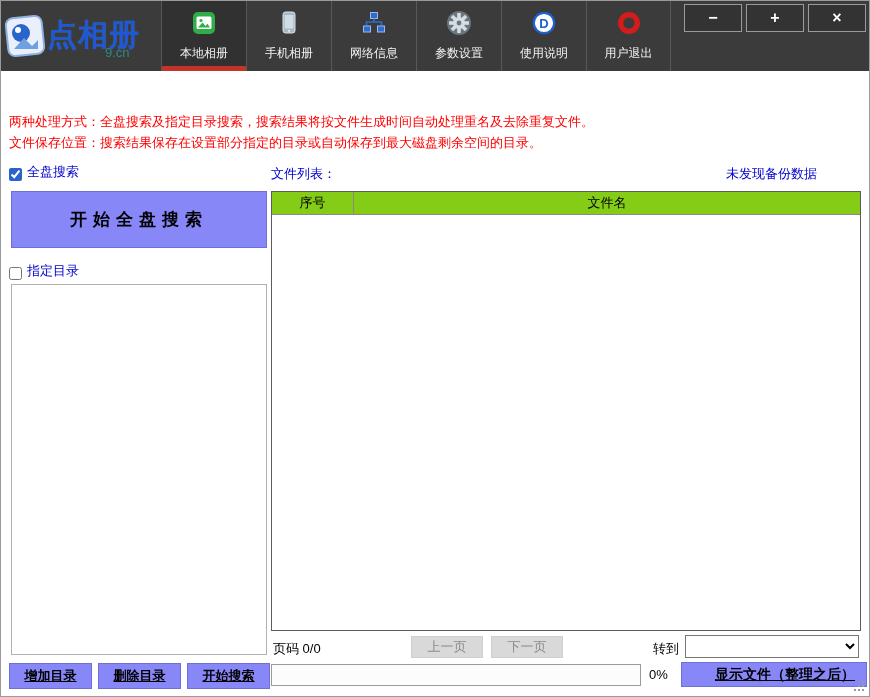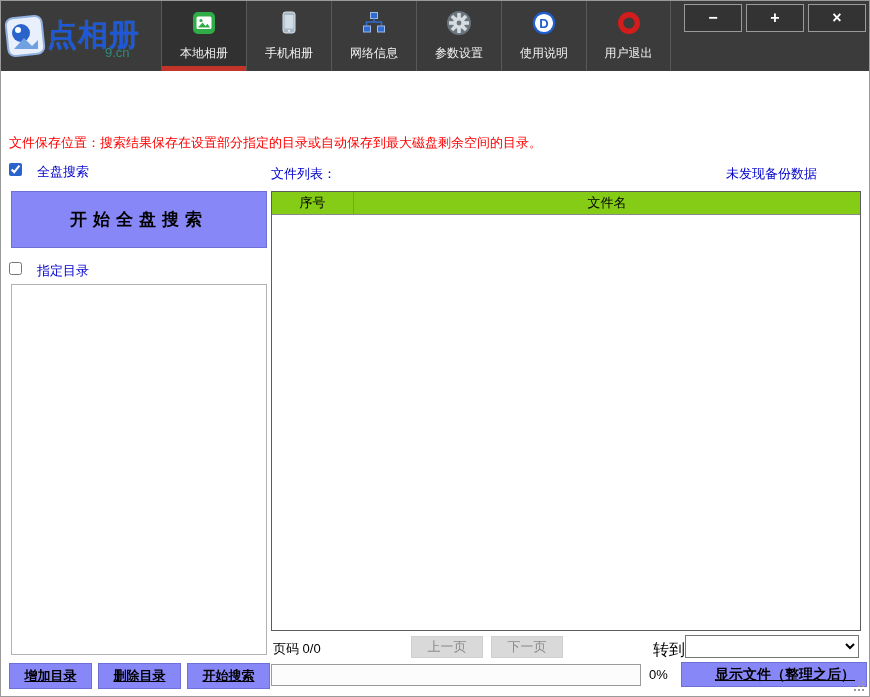--- a/index.html
+++ b/index.html
@@ -35,21 +35,21 @@
   .win-btn {
     width:58px; height:28px; background:#333333; border:1px solid #9a9a9a; color:#ffffff;
     font-size:16px; font-weight:bold; display:flex; align-items:center; justify-content:center;
     cursor:pointer; line-height:1;
   }
   
   .notice { position:absolute; left:8px; color:#ff0000; font-size:13px; white-space:nowrap; }
   .notice1 { top:112px; }
   .notice2 { top:133px; }
   
-  .chk-row { position:absolute; display:flex; align-items:flex-start; gap:15px; font-size:13px; color:#0000cc; }
+  .chk-row { position:absolute; display:flex; align-items:flex-end; gap:5px; font-size:13px; color:#0000cc; }
   .chk-full { left:8px; top:162px; }
   .chk-dir  { left:8px; top:261px; }
   .chk-row input { width:13px; height:13px; margin:0; accent-color:#2b63cc; }
   .file-list-label { position:absolute; left:270px; top:164px; font-size:13px; color:#0000cc; }
   .backup-status  { position:absolute; right:52px; top:164px; font-size:13px; color:#0000cc; }
   
   .btn-purple {
     background:#8887f8; border:1px solid #6f6fd8; color:#000000; cursor:pointer;
     display:flex; align-items:center; justify-content:center;
   }
@@ -82,21 +82,21 @@
   .table-body { position:absolute; left:0; right:0; top:23px; bottom:0; background:#fff; }
   
   .page-label { position:absolute; left:272px; top:639px; font-size:13px; color:#000000; }
   .btn-gray {
     position:absolute; top:635px; width:72px; height:22px; background:#d9d9d9;
     border:1px solid #cfcfcf; color:#8c8c8c; font-size:13px; cursor:default;
     display:flex; align-items:center; justify-content:center;
   }
   .btn-prev { left:410px; }
   .btn-next { left:490px; }
-  .goto-label { position:absolute; left:652px; top:639px; font-size:16px; color:#000; }
+  .goto-label { position:absolute; left:652px; top:639px; font-size:13px; color:#000; }
   .goto-select {
     position:absolute; left:684px; top:634px; width:174px; height:23px;
     font-size:13px; border:1px solid #767676; background:#ffffff;
   }
   
   .progress-bar {
     position:absolute; left:270px; top:663px; width:370px; height:22px;
     border:1px solid #9a9a9a; background:#fcfcfc;
   }
   .progress-fill { height:100%; width:0%; background:#6fc06f; }
@@ -205,20 +205,21 @@
       </div>
     </div>
 
     <div class="win-controls">
       <div class="win-btn">−</div>
       <div class="win-btn">+</div>
       <div class="win-btn">×</div>
     </div>
   </div>
 
+  <div class="notice notice1">两种处理方式：全盘搜索及指定目录搜索，搜索结果将按文件生成时间自动处理重名及去除重复文件。</div>
   <div class="notice notice2">文件保存位置：搜索结果保存在设置部分指定的目录或自动保存到最大磁盘剩余空间的目录。</div>
 
   <label class="chk-row chk-full">
     <input type="checkbox" checked="" style="">
     <span>全盘搜索</span>
   </label>
 
   <button class="btn-purple btn-start-full">开始全盘搜索</button>
 
   <label class="chk-row chk-dir">

